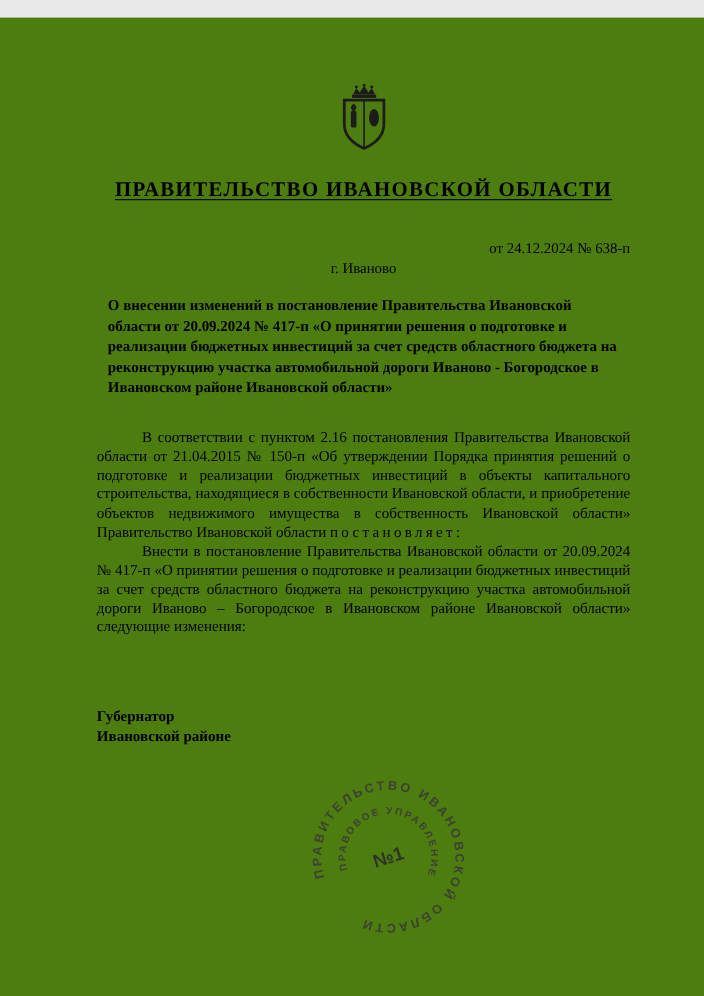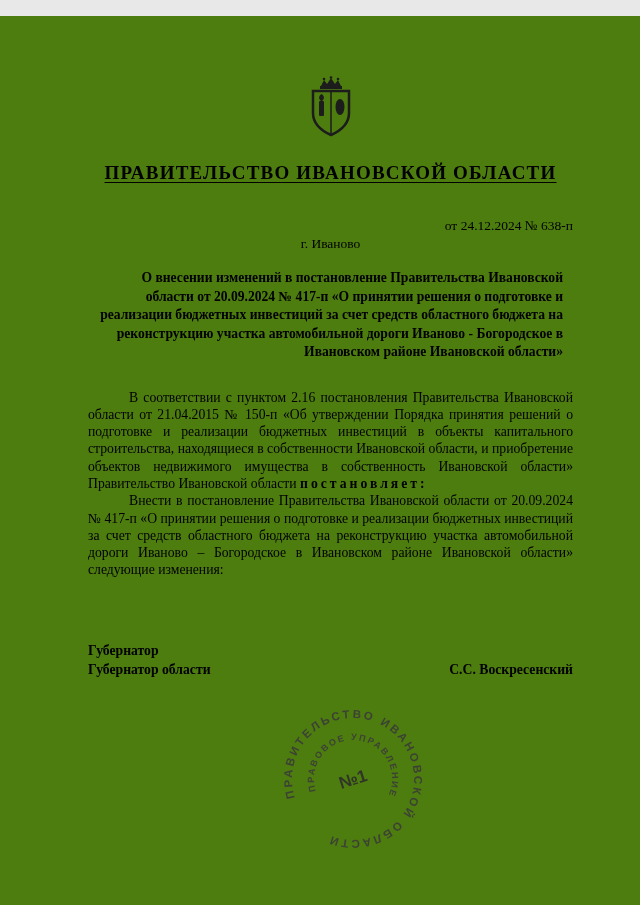--- a/index.html
+++ b/index.html
@@ -48,36 +48,36 @@
   }
   .city-line {
     font-size: 13.5px;
     text-align: center;
     line-height: 18px;
   }
   .subject {
     margin-top: 16px;
     font-size: 13.6px;
     font-weight: bold;
-    text-align: right;
+    text-align: left;
     line-height: 18.5px;
     padding: 0 10px;
   }
   .body-paragraph {
     margin: 0;
     font-size: 13.7px;
     line-height: 17.3px;
     text-align: justify;
     text-indent: 41px;
   }
   .body-paragraph.first {
     margin-top: 27px;
   }
   .resolve-word {
-    font-weight: bold;
+    font-weight: normal;
     letter-spacing: 3px;
   }
   .signature-row {
     margin-top: 62px;
     display: flex;
     justify-content: space-between;
     align-items: flex-end;
     font-size: 13.7px;
     font-weight: bold;
     line-height: 19px;
@@ -143,23 +143,22 @@
   <div class="subject">О внесении изменений в постановление Правительства Ивановской области от 20.09.2024 № 417-п «О принятии решения о подготовке и реализации бюджетных инвестиций за счет средств областного бюджета на реконструкцию участка автомобильной дороги Иваново - Богородское в Ивановском районе Ивановской области»</div>
 
   <p class="body-paragraph first"><span>В соответствии с пунктом 2.16 постановления Правительства Ивановской области от 21.04.2015 № 150-п «Об утверждении Порядка принятия решений о подготовке и реализации бюджетных инвестиций в объекты капитального строительства, находящиеся в собственности Ивановской области, и приобретение объектов недвижимого имущества в собственность Ивановской области» Правительство Ивановской области</span> <span class="resolve-word">постановляет:</span></p>
 
   <p class="body-paragraph">Внести в постановление Правительства Ивановской области от 20.09.2024 № 417-п «О принятии решения о подготовке и реализации бюджетных инвестиций за счет средств областного бюджета на реконструкцию участка автомобильной дороги Иваново – Богородское в Ивановском районе Ивановской области» следующие изменения:</p>
 
 
   <div class="signature-row">
     <div>
       <div>Губернатор</div>
-      <div>Губернатор области</div>
+      <div>Ивановской районе</div>
     </div>
-    <div>С.С. Воскресенский</div>
   </div>
 
   <div class="stamp">
     <svg width="150" height="150" viewBox="0 0 150 150">
       <defs>
         <path id="stamp-outer-path" d="M 75,75 m -61,0 a 61,61 0 1 1 122,0 a 61,61 0 1 1 -122,0" fill="none"></path>
         <path id="stamp-inner-path" d="M 75,75 m -39,0 a 39,39 0 1 1 78,0 a 39,39 0 1 1 -78,0" fill="none"></path>
       </defs>
       <text class="stamp-ring-text"><textPath href="#stamp-outer-path">ПРАВИТЕЛЬСТВО ИВАНОВСКОЙ ОБЛАСТИ</textPath></text>
       <text class="stamp-ring-text inner"><textPath href="#stamp-inner-path">ПРАВОВОЕ УПРАВЛЕНИЕ</textPath></text>

